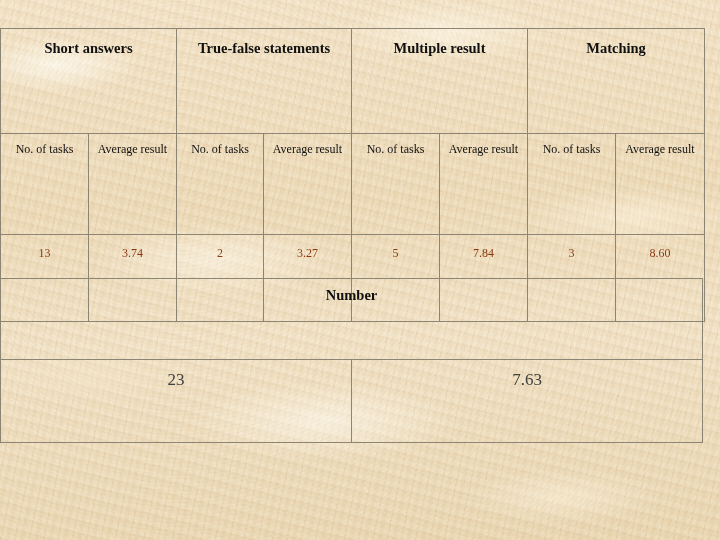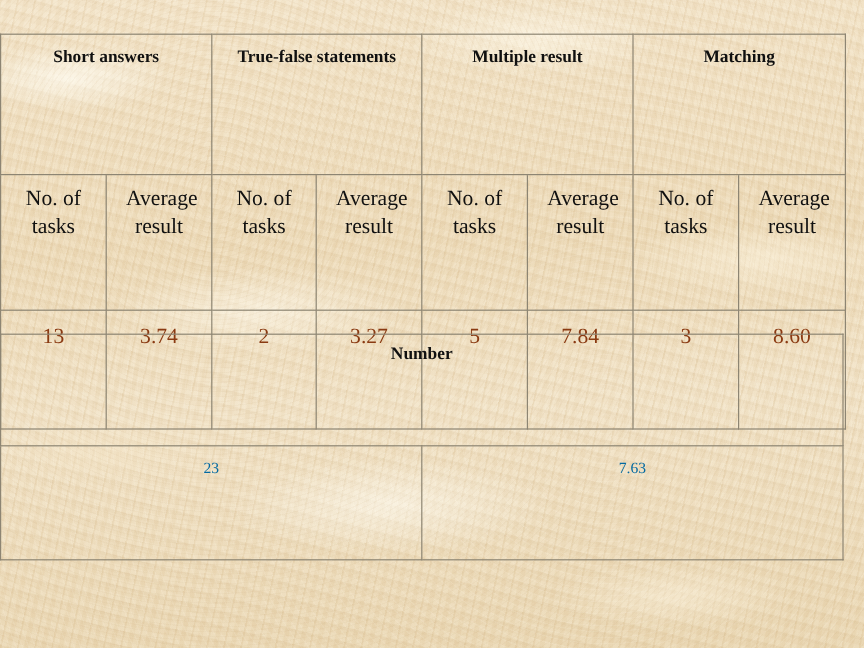--- a/index.html
+++ b/index.html
@@ -60,50 +60,50 @@
   
   table {
     border-collapse: collapse;
     table-layout: fixed;
     position: absolute;
   }
   table td {
     border: 1px solid #8d8573;
     text-align: center;
     vertical-align: middle;
-    padding: 16px;
+    padding: 4px;
     color: #101010;
   }
 
   
   #detail-table {
     left: 0px;
     top: 28px;
     width: 704px;
   }
   #detail-table .group-head {
     font-weight: bold;
     font-size: 14.5px;
     line-height: 1.25;
     height: 90px;
     vertical-align: top;
     padding-top: 10px;
   }
   #detail-table .sub-head {
     font-weight: normal;
-    font-size: 18px;
+    font-size: 12px;
     line-height: 1.3;
     height: 88px;
     vertical-align: top;
     padding-top: 8px;
     margin-left: 48px;
   }
   #detail-table .value-cell {
     height: 71px;
-    font-size: 18px;
+    font-size: 12px;
     color: #8a3a12;
     vertical-align: top;
     padding-top: 11px;
   }
 
   
   #total-table {
     left: 0px;
     top: 278px;
     width: 702px;
@@ -116,22 +116,22 @@
     padding-top: 8px;
   }
   #total-table .total-head {
     font-weight: bold;
     font-size: 14.5px;
     height: 70px;
     vertical-align: top;
     padding-top: 12px;
   }
   #total-table .total-value {
-    font-size: 13px;
-    color: #0369a1;
+    font-size: 17px;
+    color: #404040;
     height: 68px;
     vertical-align: top;
     padding-top: 10px;
   }
 </style>
 </head>
 <body>
 
 <div id="parchment"></div>
 

